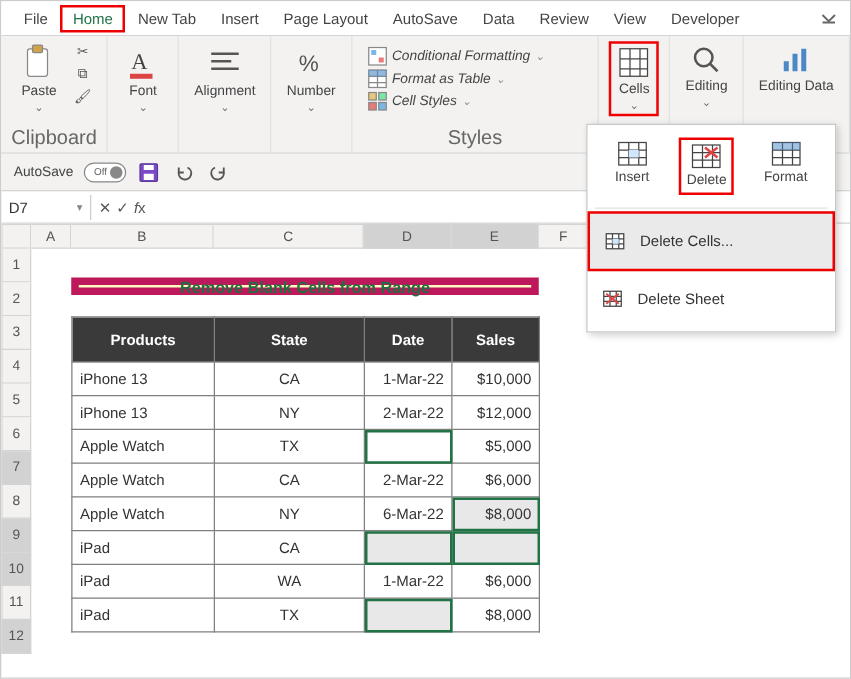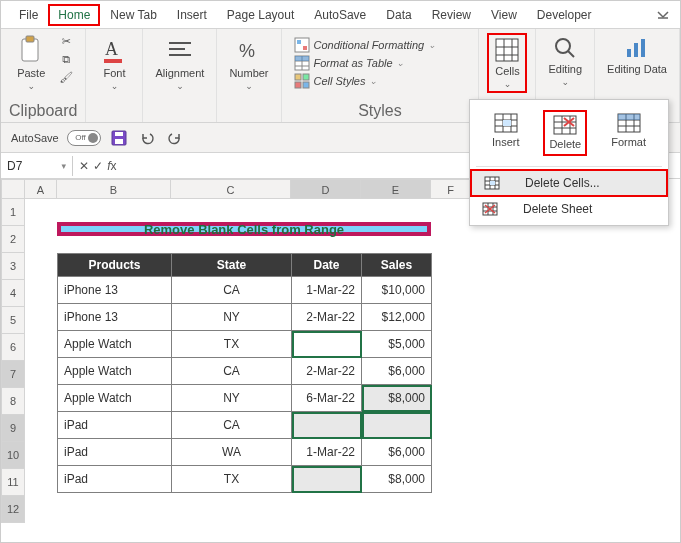--- a/index.html
+++ b/index.html
@@ -35,34 +35,34 @@
   .sheet { position: relative; }
   .rowhdr { width: 24px; text-align: center; font-size: 11px; color: #555; background: #f3f2f1; border: 1px solid #d4d4d4; border-top: none; }
   .colhdr { text-align: center; font-size: 11px; color: #555; background: #f3f2f1; border: 1px solid #d4d4d4; border-left: none; border-top: 1px solid #d4d4d4; }
   .cA{width:32px}.cB{width:114px}.cC{width:120px}.cD{width:70px}.cE{width:70px}.cF{width:40px}
   .rowhdrs { position: absolute; top: 20px; left: 0; display: flex; flex-direction: column; }
   .rowhdrcell { height: 27px; line-height: 27px; }
   .corner { width: 24px; height: 20px; background: #f3f2f1; border: 1px solid #d4d4d4; position: absolute; top: 0; left: 0; }
   .colhdrs-wrap { position: absolute; top: 0; left: 24px; display: flex; }
   .colhdrcell { height: 20px; line-height: 20px; }
   .datatable { position: absolute; left: 56px; top: 74px; border-collapse: collapse; }
-  .banner { position: absolute; left: 56px; top: 43px; width: 374px; height: 14px; background: #7dd3fc; border: 4px solid #be185d; display: flex; align-items: center; justify-content: center; font-weight: bold; color: #1f6f3f; font-size: 13px; }
-  .datatable th { background: #3a3a3a; color: #fff; font-weight: bold; border: 1px solid #7f7f7f; height: 23px; font-size: 12px; }
+  .banner { position: absolute; left: 56px; top: 43px; width: 374px; height: 14px; background: #fef9c3; border: 6px solid #be185d; display: flex; align-items: center; justify-content: center; font-weight: bold; color: #1f6f3f; font-size: 13px; }
+  .datatable th { background: #3a3a3a; color: #fff; font-weight: bold; border: 1px solid #7f7f7f; height: 36px; font-size: 12px; }
   .datatable td { border: 1px solid #7f7f7f; height: 27px; font-size: 12px; padding: 0 6px; background: #fff; }
   .wB{width:114px}.wC{width:120px}.wD{width:70px}.wE{width:70px}
   .datatable td.right { text-align: right; }
   .datatable td.center { text-align: center; }
   .sel { outline: 2px solid #217346; outline-offset: -2px; background: #e8e8e8 !important; }
   .active-sel { outline: 2px solid #217346; outline-offset: -2px; background: #fff !important; }
   .rowhdrcell.active, .colhdrcell.active { background: #d2d2d2; }
   .dropdown { position: absolute; left: 468px; top: 98px; width: 200px; background: #fff; border: 1px solid #c8c8c8; box-shadow: 2px 2px 6px rgba(0,0,0,0.2); padding: 6px 0 4px; }
   .dd-top { display: flex; justify-content: space-around; padding: 4px 8px 8px; }
   .dd-bigbtn { display: flex; flex-direction: column; align-items: center; gap: 2px; cursor: pointer; padding: 2px 4px; }
   .dd-sep { height: 1px; background: #e1e1e1; margin: 2px 6px; }
-  .dd-item { display: flex; align-items: flex-start; gap: 25px; padding: 5px 12px; cursor: pointer; font-size: 12px; color: #333; }
+  .dd-item { display: flex; align-items: flex-start; gap: 12px; padding: 15px 12px; cursor: pointer; font-size: 12px; color: #333; }
   .dd-item:hover, .dd-item.hover { background: #eaeaea; }
   svg { display: block; }
 </style>
 </head>
 <body>
 
 <div class="tabbar">
   <div class="tab">File</div>
   <div class="tab active home-hl">Home</div>
   <div class="tab">New Tab</div>

